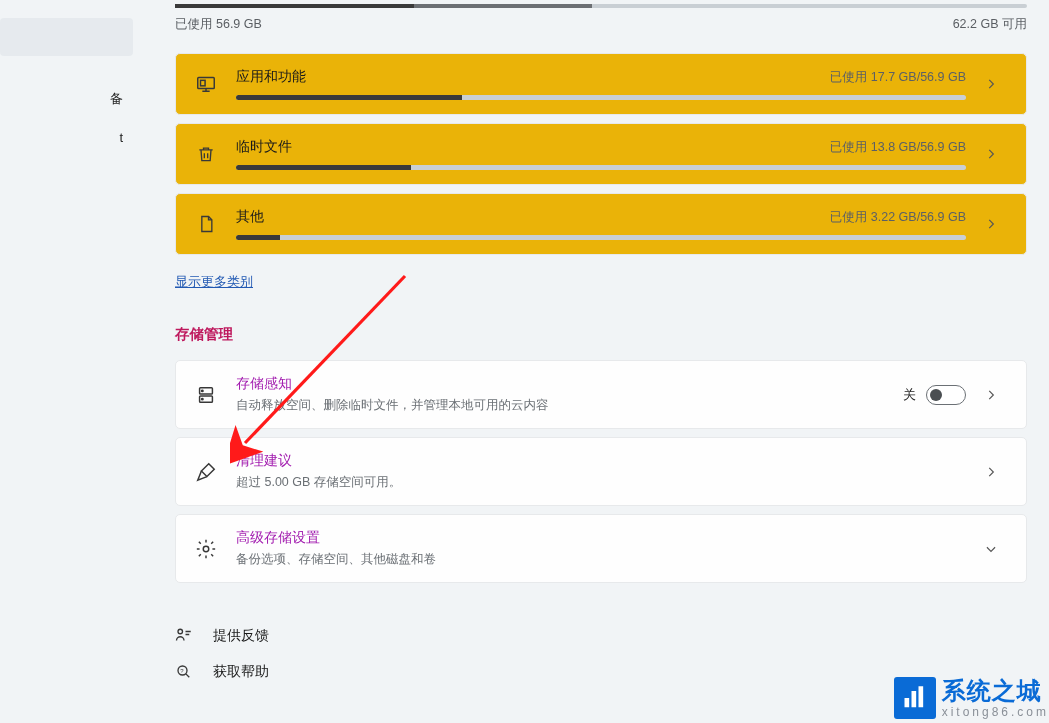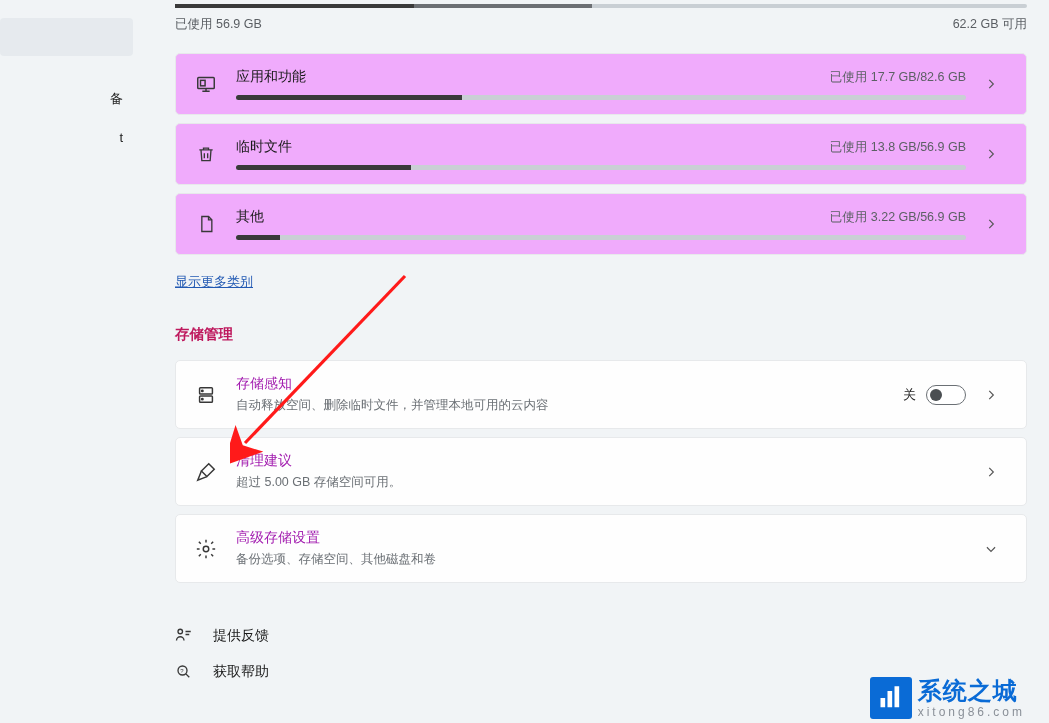--- a/index.html
+++ b/index.html
@@ -44,21 +44,21 @@
     height: 4px;
     background: #c9cfd4;
     position: relative;
     border-radius: 2px;
   }
   .overall-bar .fill-dark { position:absolute; left:0; top:0; height:100%; background:#3a3a3a; }
   .overall-bar .fill-mid  { position:absolute; top:0; height:100%; background:#6c6f73; }
   .bar-labels { width:852px; display:flex; justify-content:space-between; font-size:12.5px; color:#5a5e63; margin-top:8px;}
   .cards { width:852px; margin-top:20px; display:flex; flex-direction:column; gap:8px;}
   .card {
-    background:#f0abfc;
+    background:#eab308;
     border:1px solid #e7e9eb;
     border-radius:5px;
     padding:14px 18px;
     display:flex;
     align-items:center;
     gap:18px;
     position:relative;
     cursor:pointer;
   }
   .card .icon { width:24px; display:flex; justify-content:center; color:#383838;}
@@ -90,21 +90,21 @@
   .footer-links { margin-top:44px; display:flex; flex-direction:column; gap:18px;}
   .flink { display:flex; align-items:center; gap:18px; font-size:14px; color:#1a1a1a; cursor:pointer;}
   .flink .icon{ width:20px; color:#383838;}
   svg { display:block; }
   .arrow {
     position:absolute;
     left:230px; top:268px;
     pointer-events:none;
   }
   .watermark {
-    position:absolute; right:24px; bottom:4px;
+    position:absolute; right:0; bottom:4px;
     display:flex; align-items:center; gap:6px;
     font-family: "Microsoft YaHei", sans-serif;
   }
   .watermark .logo {
     width:42px;height:42px;background:#0a6bd6;border-radius:3px;
     display:flex;align-items:center;justify-content:center;color:#fff;font-weight:bold;
   }
   .watermark .tcol{display:flex;flex-direction:column;line-height:1;}
   .watermark .t1{font-size:24px;font-weight:700;color:#0a6bd6;letter-spacing:1px;}
   .watermark .t2{font-size:12px;color:#8a9098;letter-spacing:3px;margin-top:3px;}
@@ -133,21 +133,21 @@
     <span class="icon">
           <svg width="22" height="22" viewBox="0 0 24 24" fill="none" stroke="currentColor" stroke-width="1.6">
             <rect x="3" y="5" width="18" height="12" rx="1"></rect>
             <rect x="6" y="8" width="5" height="6"></rect>
             <path d="M8 20h8M12 17v3"></path>
           </svg>
         </span>
     <div class="body">
       <div class="row1">
         <span class="title">应用和功能</span>
-        <span class="meta">已使用 17.7 GB/82.6 GB</span>
+        <span class="meta">已使用 17.7 GB/56.9 GB</span>
       </div>
       <div class="pbar">
         <div class="pfill" style="width:31%"></div>
       </div>
     </div>
     <span class="chevron">
       <svg width="14" height="14" viewBox="0 0 24 24" fill="none" stroke="currentColor" stroke-width="2">
             <path d="M9 5l7 7-7 7"></path>
           </svg>
     </span>

